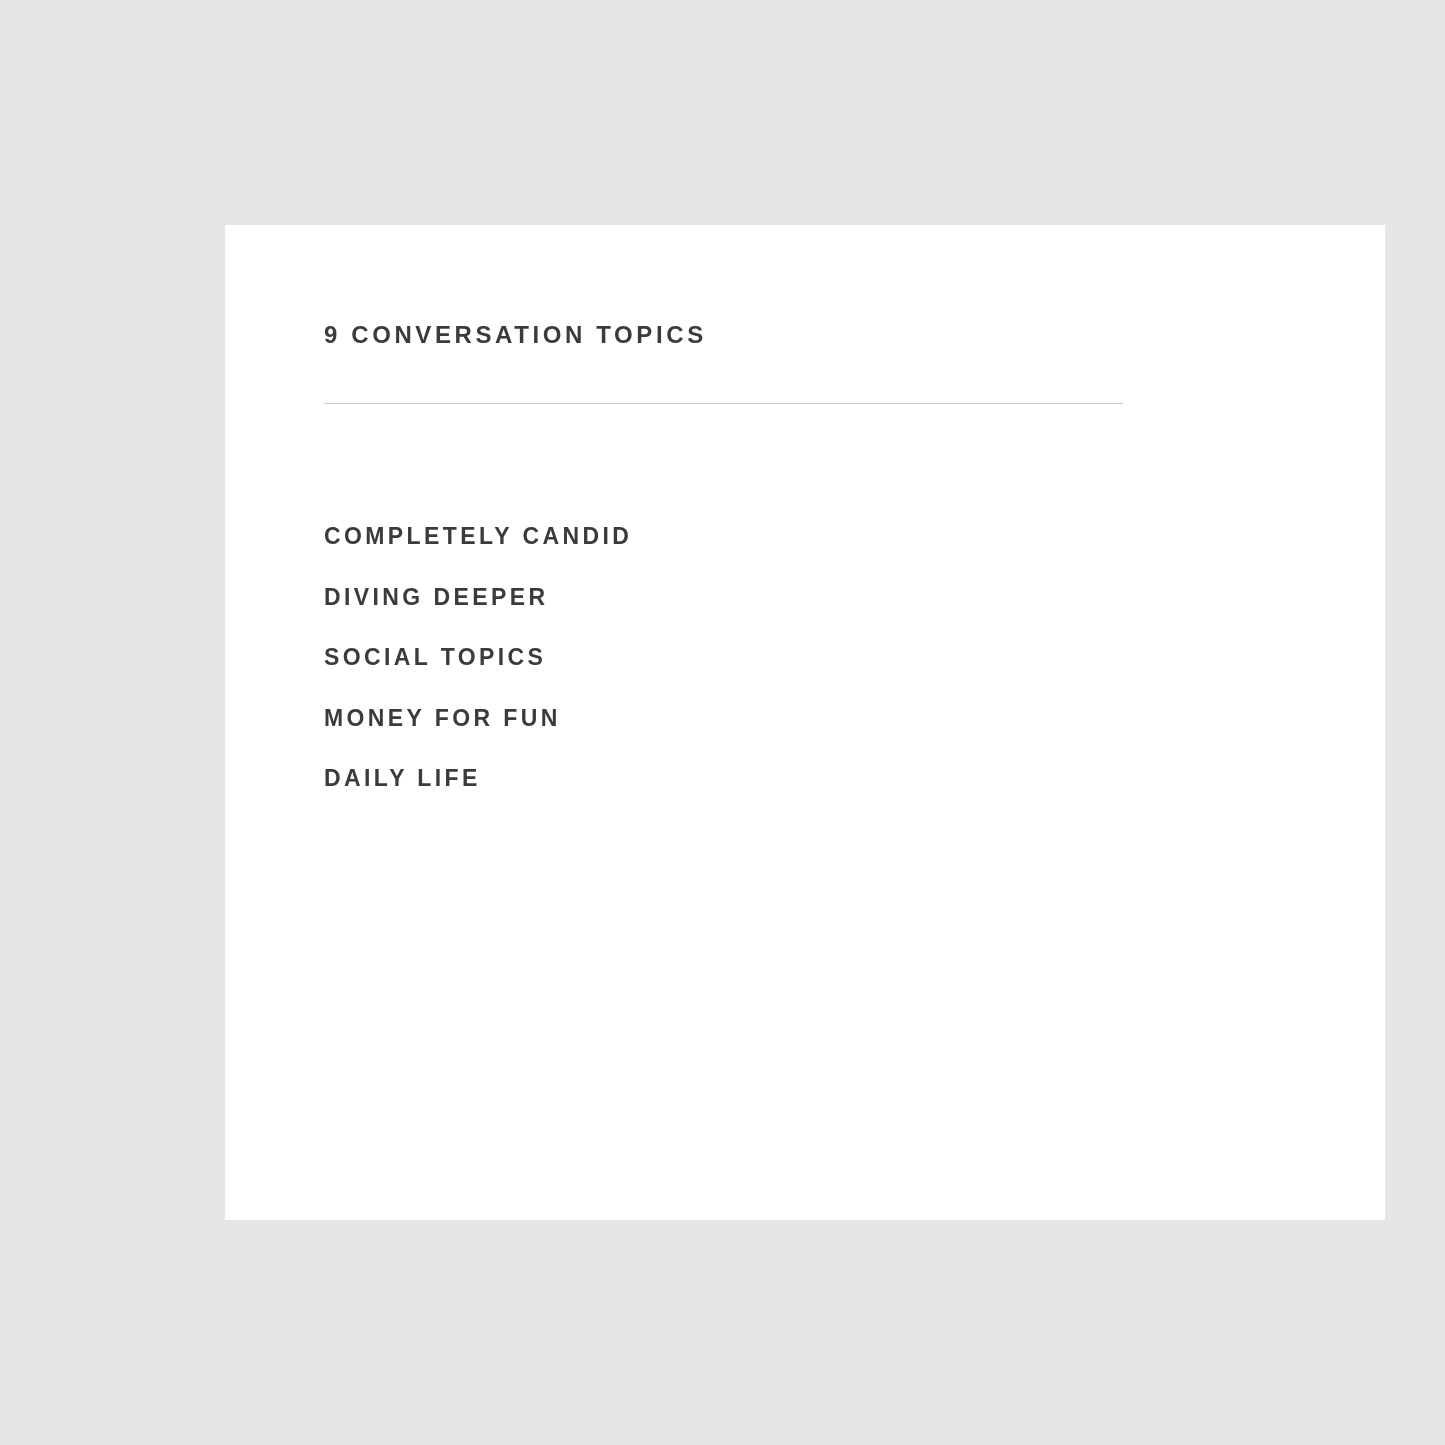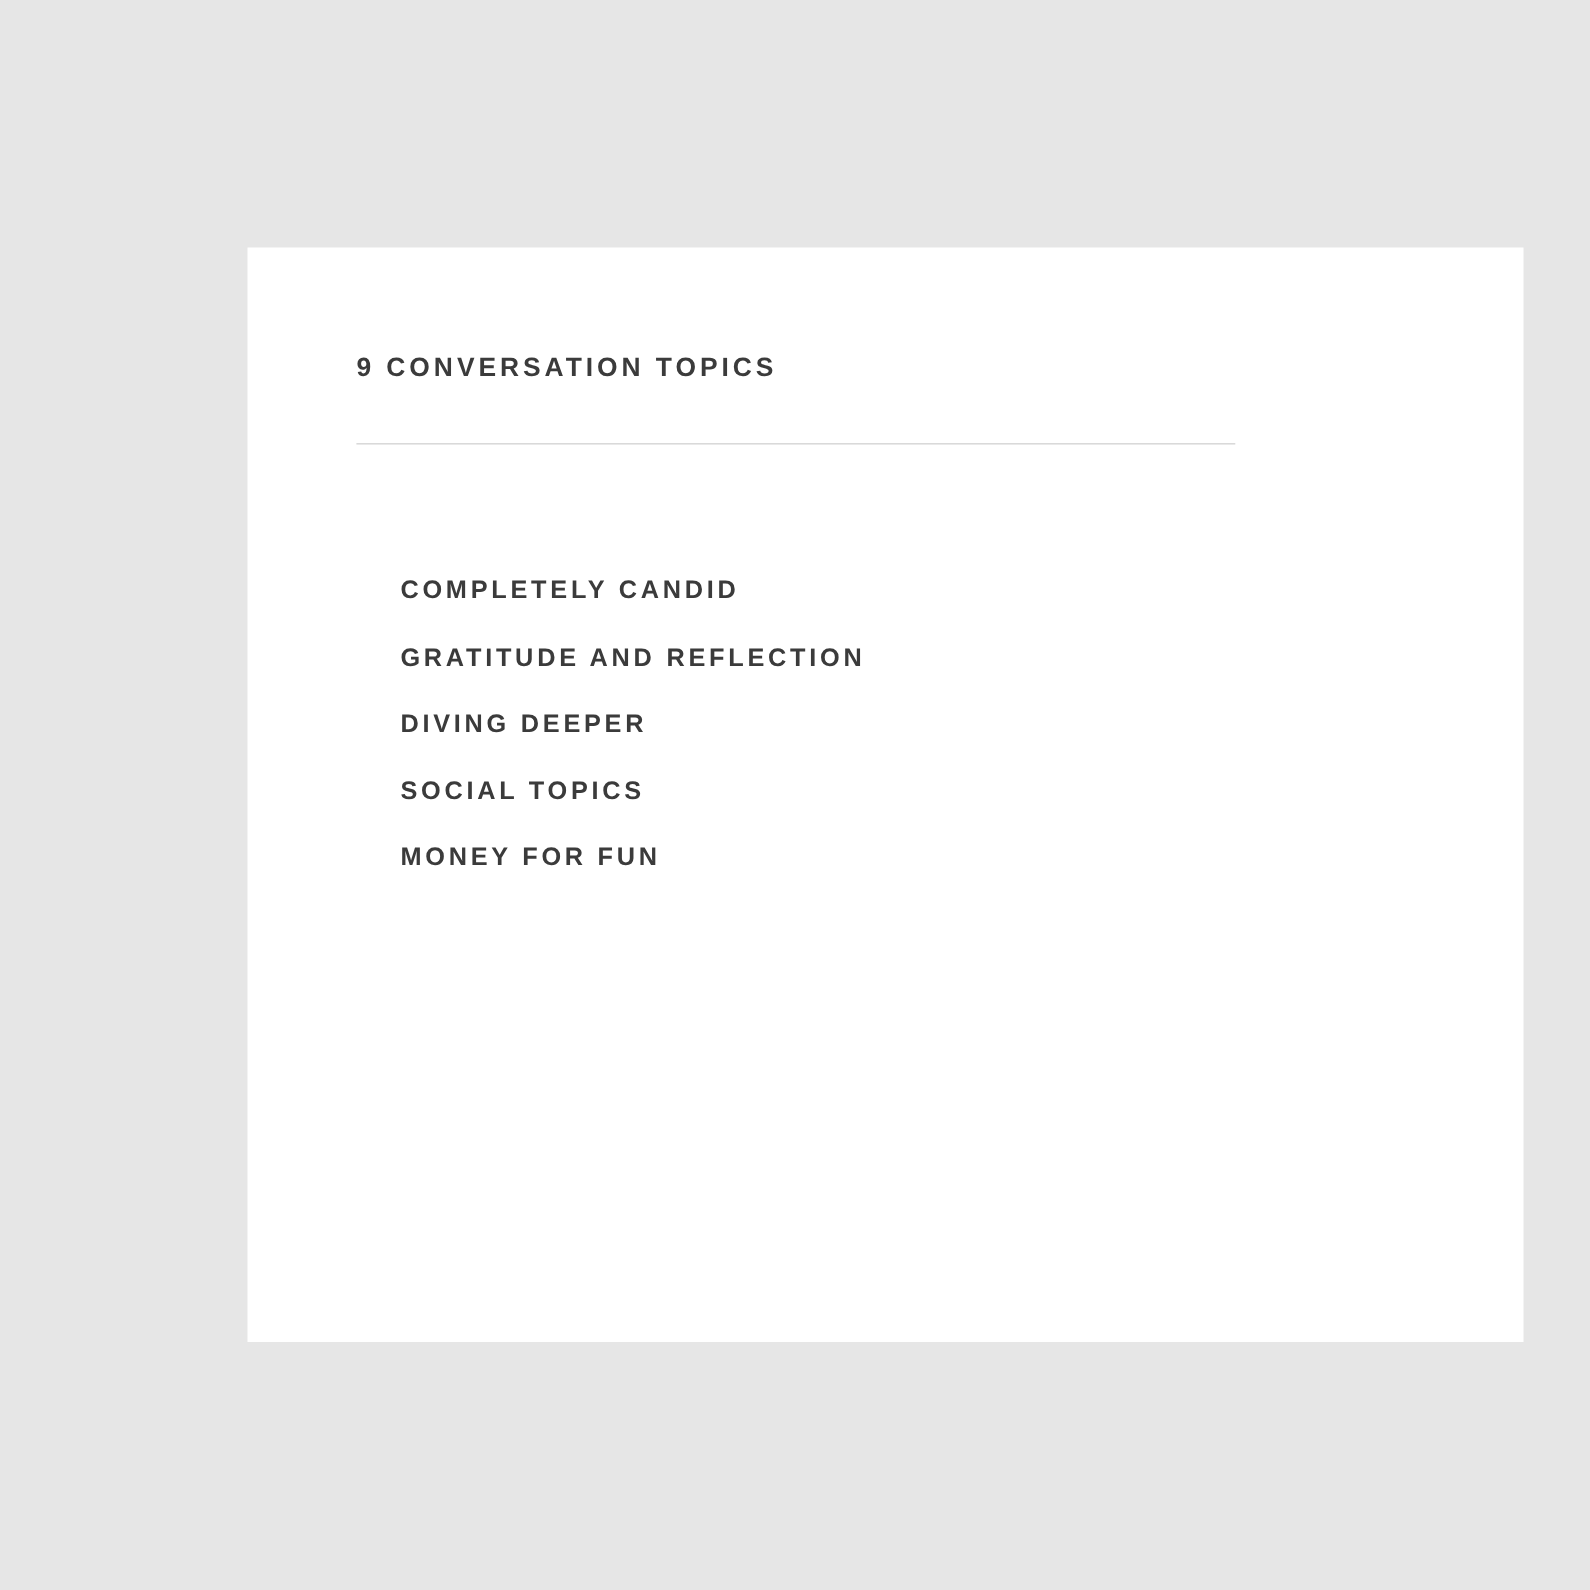--- a/index.html
+++ b/index.html
@@ -63,33 +63,32 @@
     margin: 0;
     padding: 0;
   }
   .topic-item {
     font-size: 23px;
     font-weight: bold;
     letter-spacing: 3.4px;
     color: #3b3b3b;
     line-height: 60.6px;
     white-space: nowrap;
-    margin-left: 40px;
   }
 </style>
 </head>
 <body>
 
 <div class="stage">
   <div class="card">
     <div class="card-inner">
       <div class="card-title">9 CONVERSATION TOPICS</div>
       <div class="divider"></div>
       <ul class="topics">
         <li class="topic-item">COMPLETELY CANDID</li>
-        <li class="topic-item">GRATITUDE AND REFLECTION</li>
         <li class="topic-item">DIVING DEEPER</li>
         <li class="topic-item">SOCIAL TOPICS</li>
         <li class="topic-item">MONEY FOR FUN</li>
+        <li class="topic-item">DAILY LIFE</li>
       </ul>
     </div>
   </div>
 </div>
 
 </body></html>

